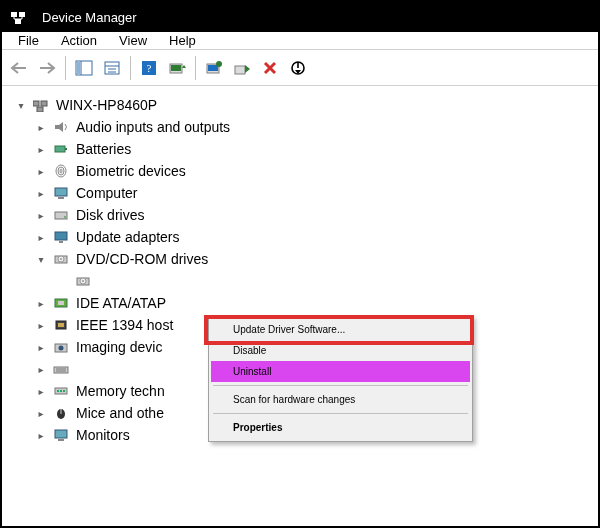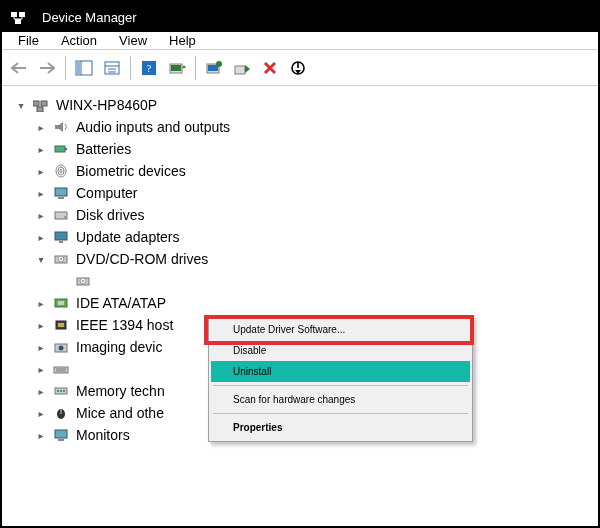--- a/index.html
+++ b/index.html
@@ -103,21 +103,21 @@
     background: #f0f0f0;
     border: 1px solid #a0a0a0;
     box-shadow: 3px 3px 4px rgba(0,0,0,0.25);
     padding: 3px 2px;
     font-size: 10px;
     z-index: 10;
   }
   .ctx-item {
     padding: 5px 12px 5px 22px;
   }
-  .ctx-item.hover-blue { background: #14b8a6; }
+  .ctx-item.hover-blue { background: #d946ef; }
   .ctx-sep { height: 1px; background: #c0c0c0; margin: 3px 2px; }
   .ctx-item.bold { font-weight: 700; }
   
   .red-callout {
     position: absolute;
     border: 4px solid #e03030;
     pointer-events: none;
     z-index: 20;
   }
 </style>

